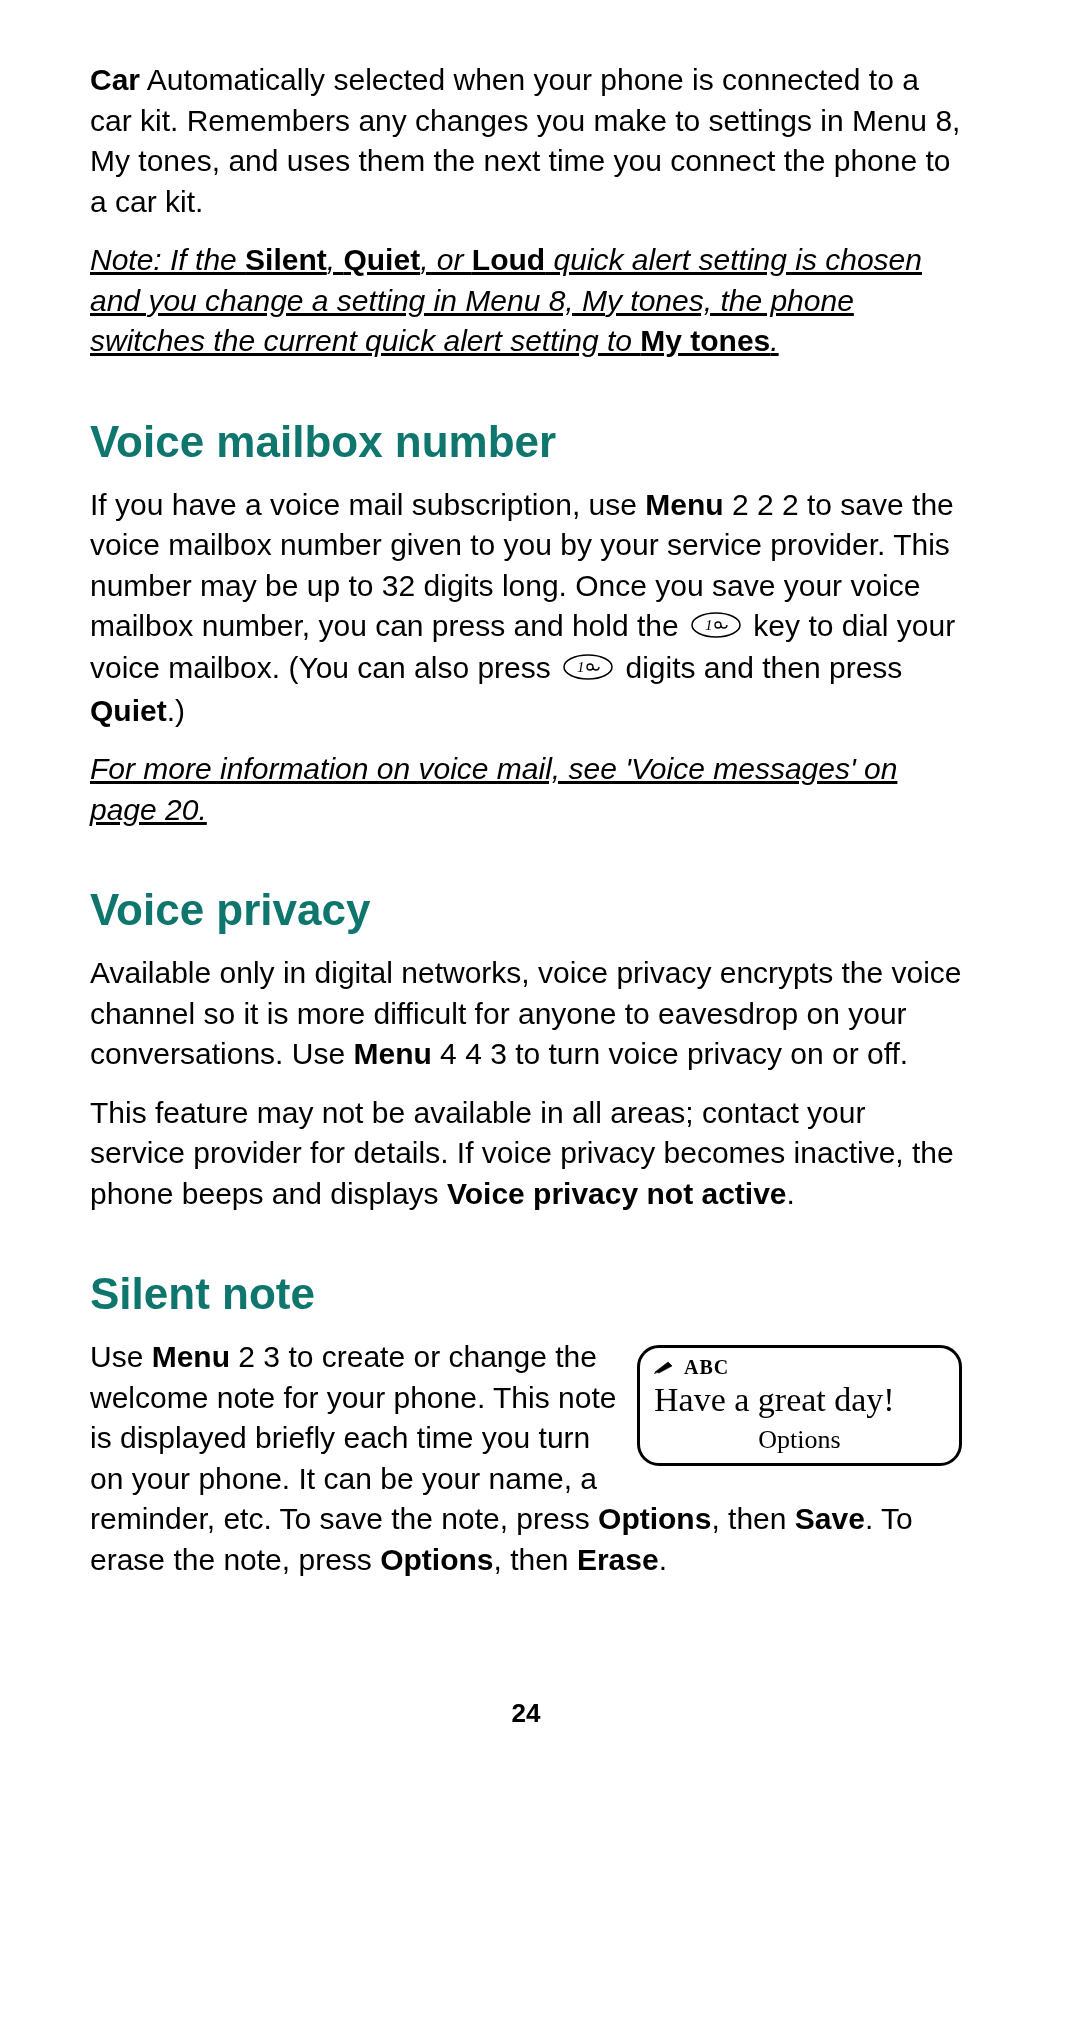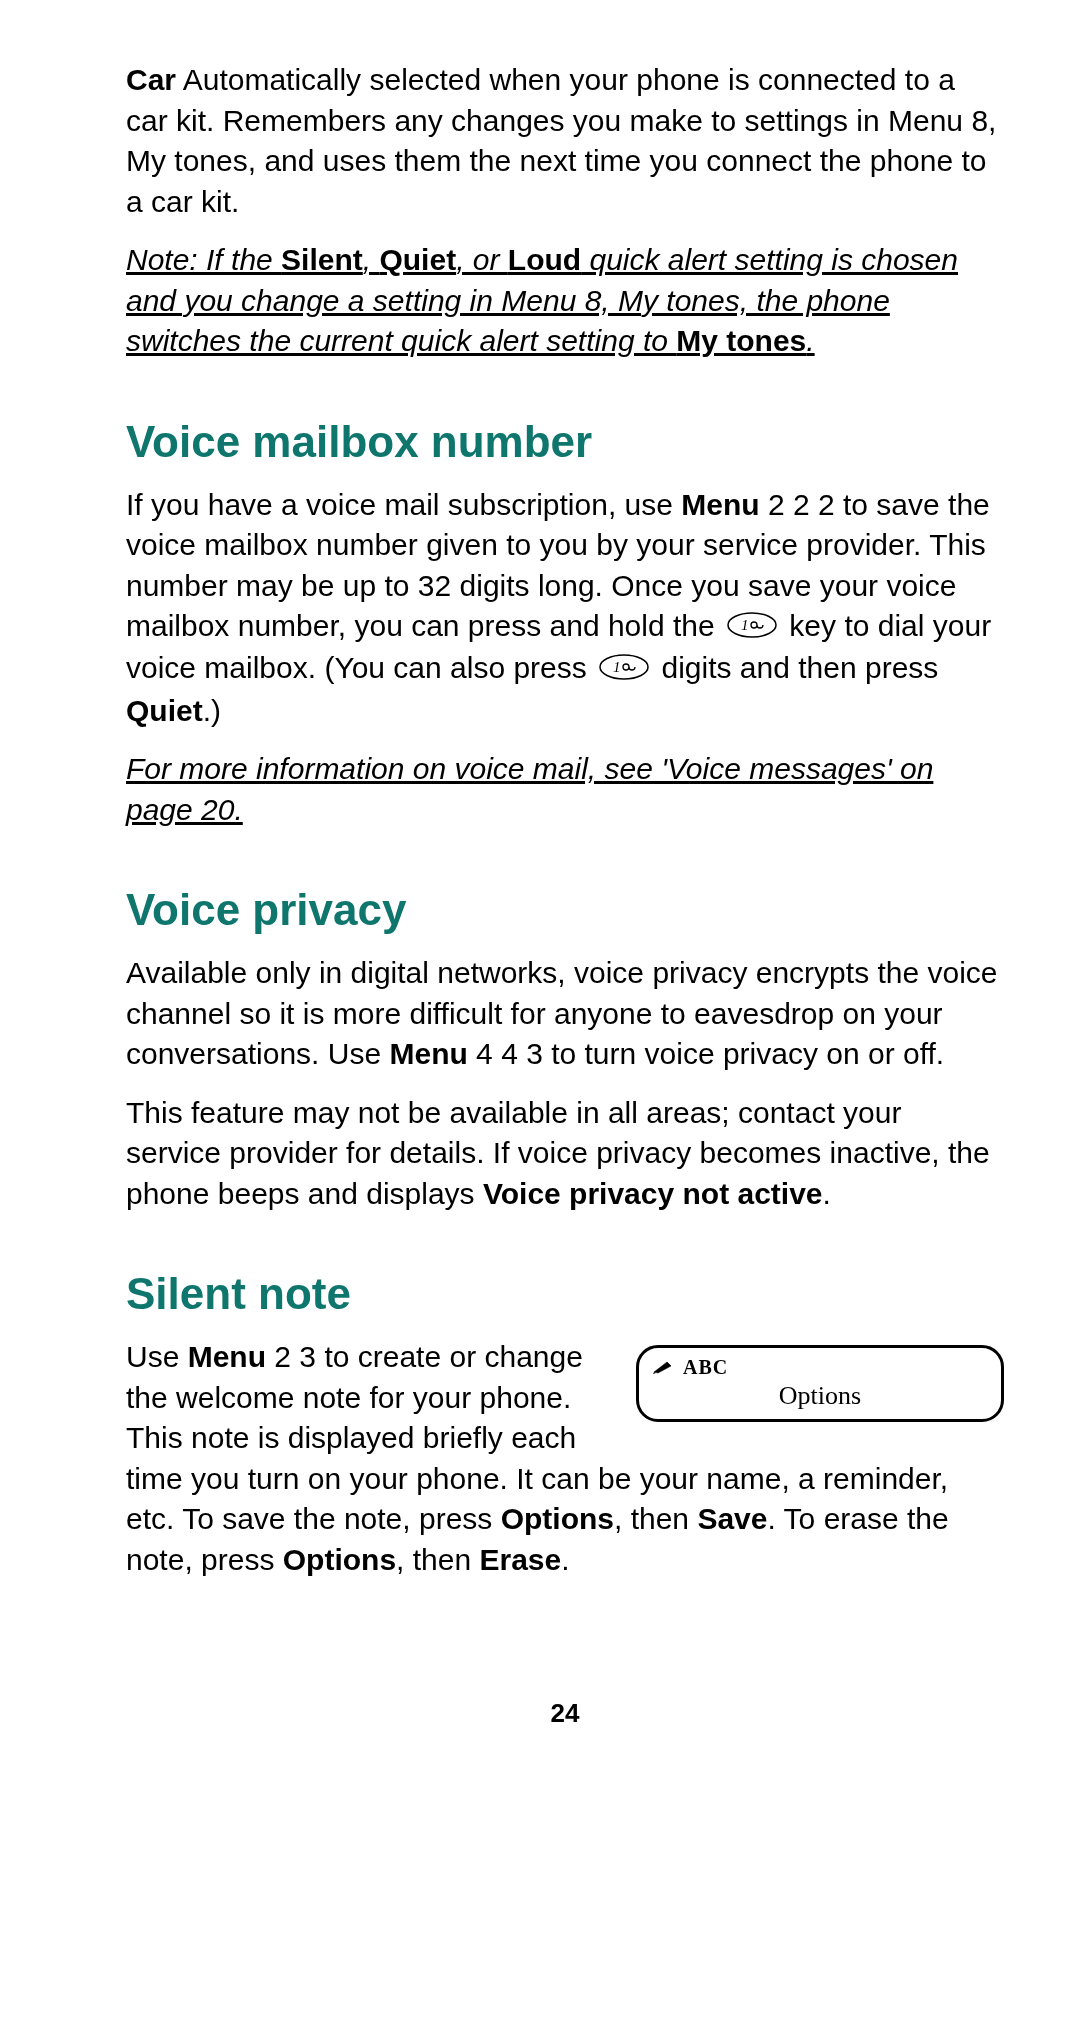--- a/index.html
+++ b/index.html
@@ -4,23 +4,22 @@
 <style>
   body {
     margin: 0;
     padding: 0;
     background: #ffffff;
     font-family: Arial, Helvetica, sans-serif;
     color: #000;
     width: 1080px;
   }
   .page {
-    padding: 60px 76px 40px 90px;
+    padding: 60px 118px 40px 90px;
     box-sizing: border-box;
-    margin-left: 36px;
   }
   p {
     font-size: 30px;
     line-height: 1.35;
     margin: 0 0 18px 0;
   }
   .bold { font-weight: bold; }
   .italic { font-style: italic; text-decoration: underline; }
   h2.section {
     color: #0f766e;
@@ -31,21 +30,21 @@
   .key-icon {
     display: inline-block;
     vertical-align: middle;
     margin: 0 4px;
   }
   .welcome-wrap {
     overflow: hidden;
   }
   .phone-screen {
     float: right;
-    width: 368px;
+    width: 325px;
     border: 3px solid #000;
     border-radius: 22px;
     margin: 8px 0 10px 20px;
     padding: 8px 14px 6px 14px;
     box-sizing: border-box;
     font-family: "Times New Roman", Times, serif;
   }
   .phone-header {
     display: flex;
     align-items: center;
@@ -121,20 +120,21 @@
     <div class="phone-screen">
       <div class="phone-header">
         <span>
           <svg class="pencil-icon" viewBox="0 0 22 14">
               <path d="M1 12 L14 2 L18 6 L5 13 Z M14 2 L18 6" fill="#000" stroke="#000" stroke-width="0.5"></path>
               <path d="M1 12 L0 14 L3 13 Z" fill="#000"></path>
             </svg>
         </span>
         <span>ABC</span>
       </div>
+      <div class="phone-message">Have a great day!</div>
       <div class="phone-options">Options</div>
     </div>
     <p>
       <span>Use </span><span class="bold">Menu</span><span> 2 3 to create or change the welcome note for your phone. This note is displayed briefly each time you turn on your phone. It can be your name, a reminder, etc. To save the note, press </span><span class="bold">Options</span><span>, then </span><span class="bold">Save</span><span>. To erase the note, press </span><span class="bold">Options</span><span>, then </span><span class="bold">Erase</span><span>.</span>
     </p>
   </div>
 
   <div class="page-number">24</div>
 
 </div>

